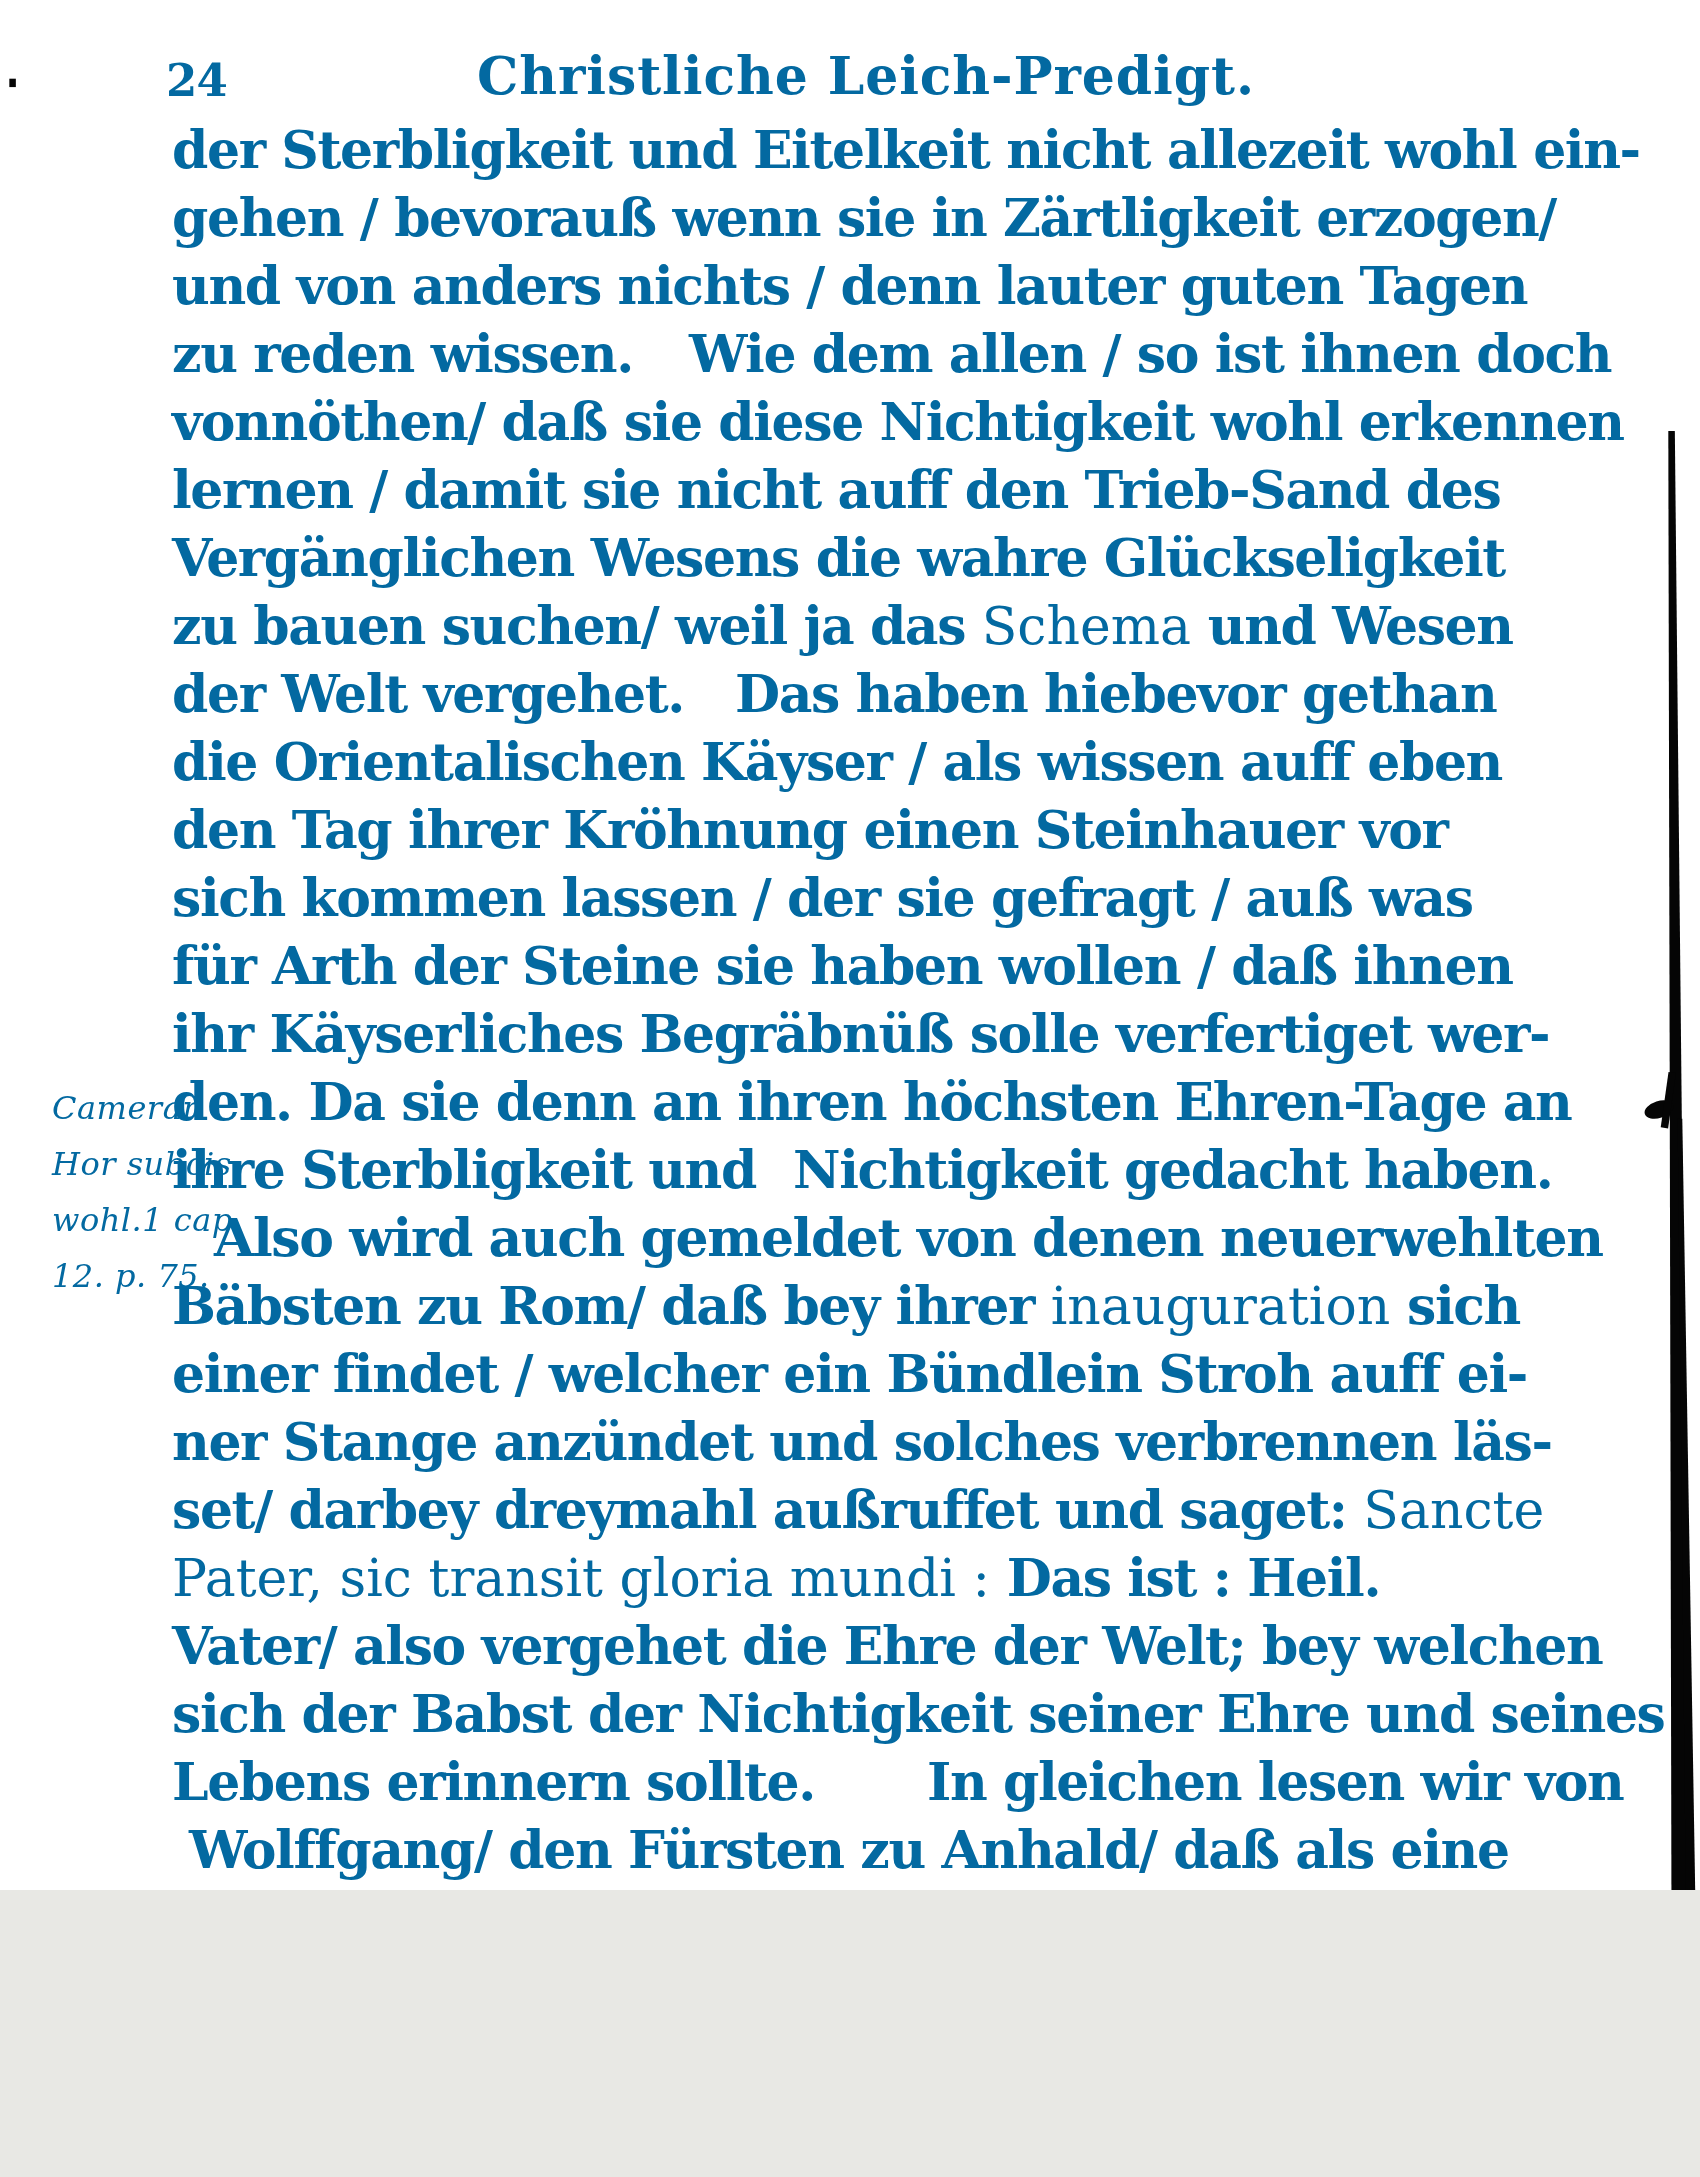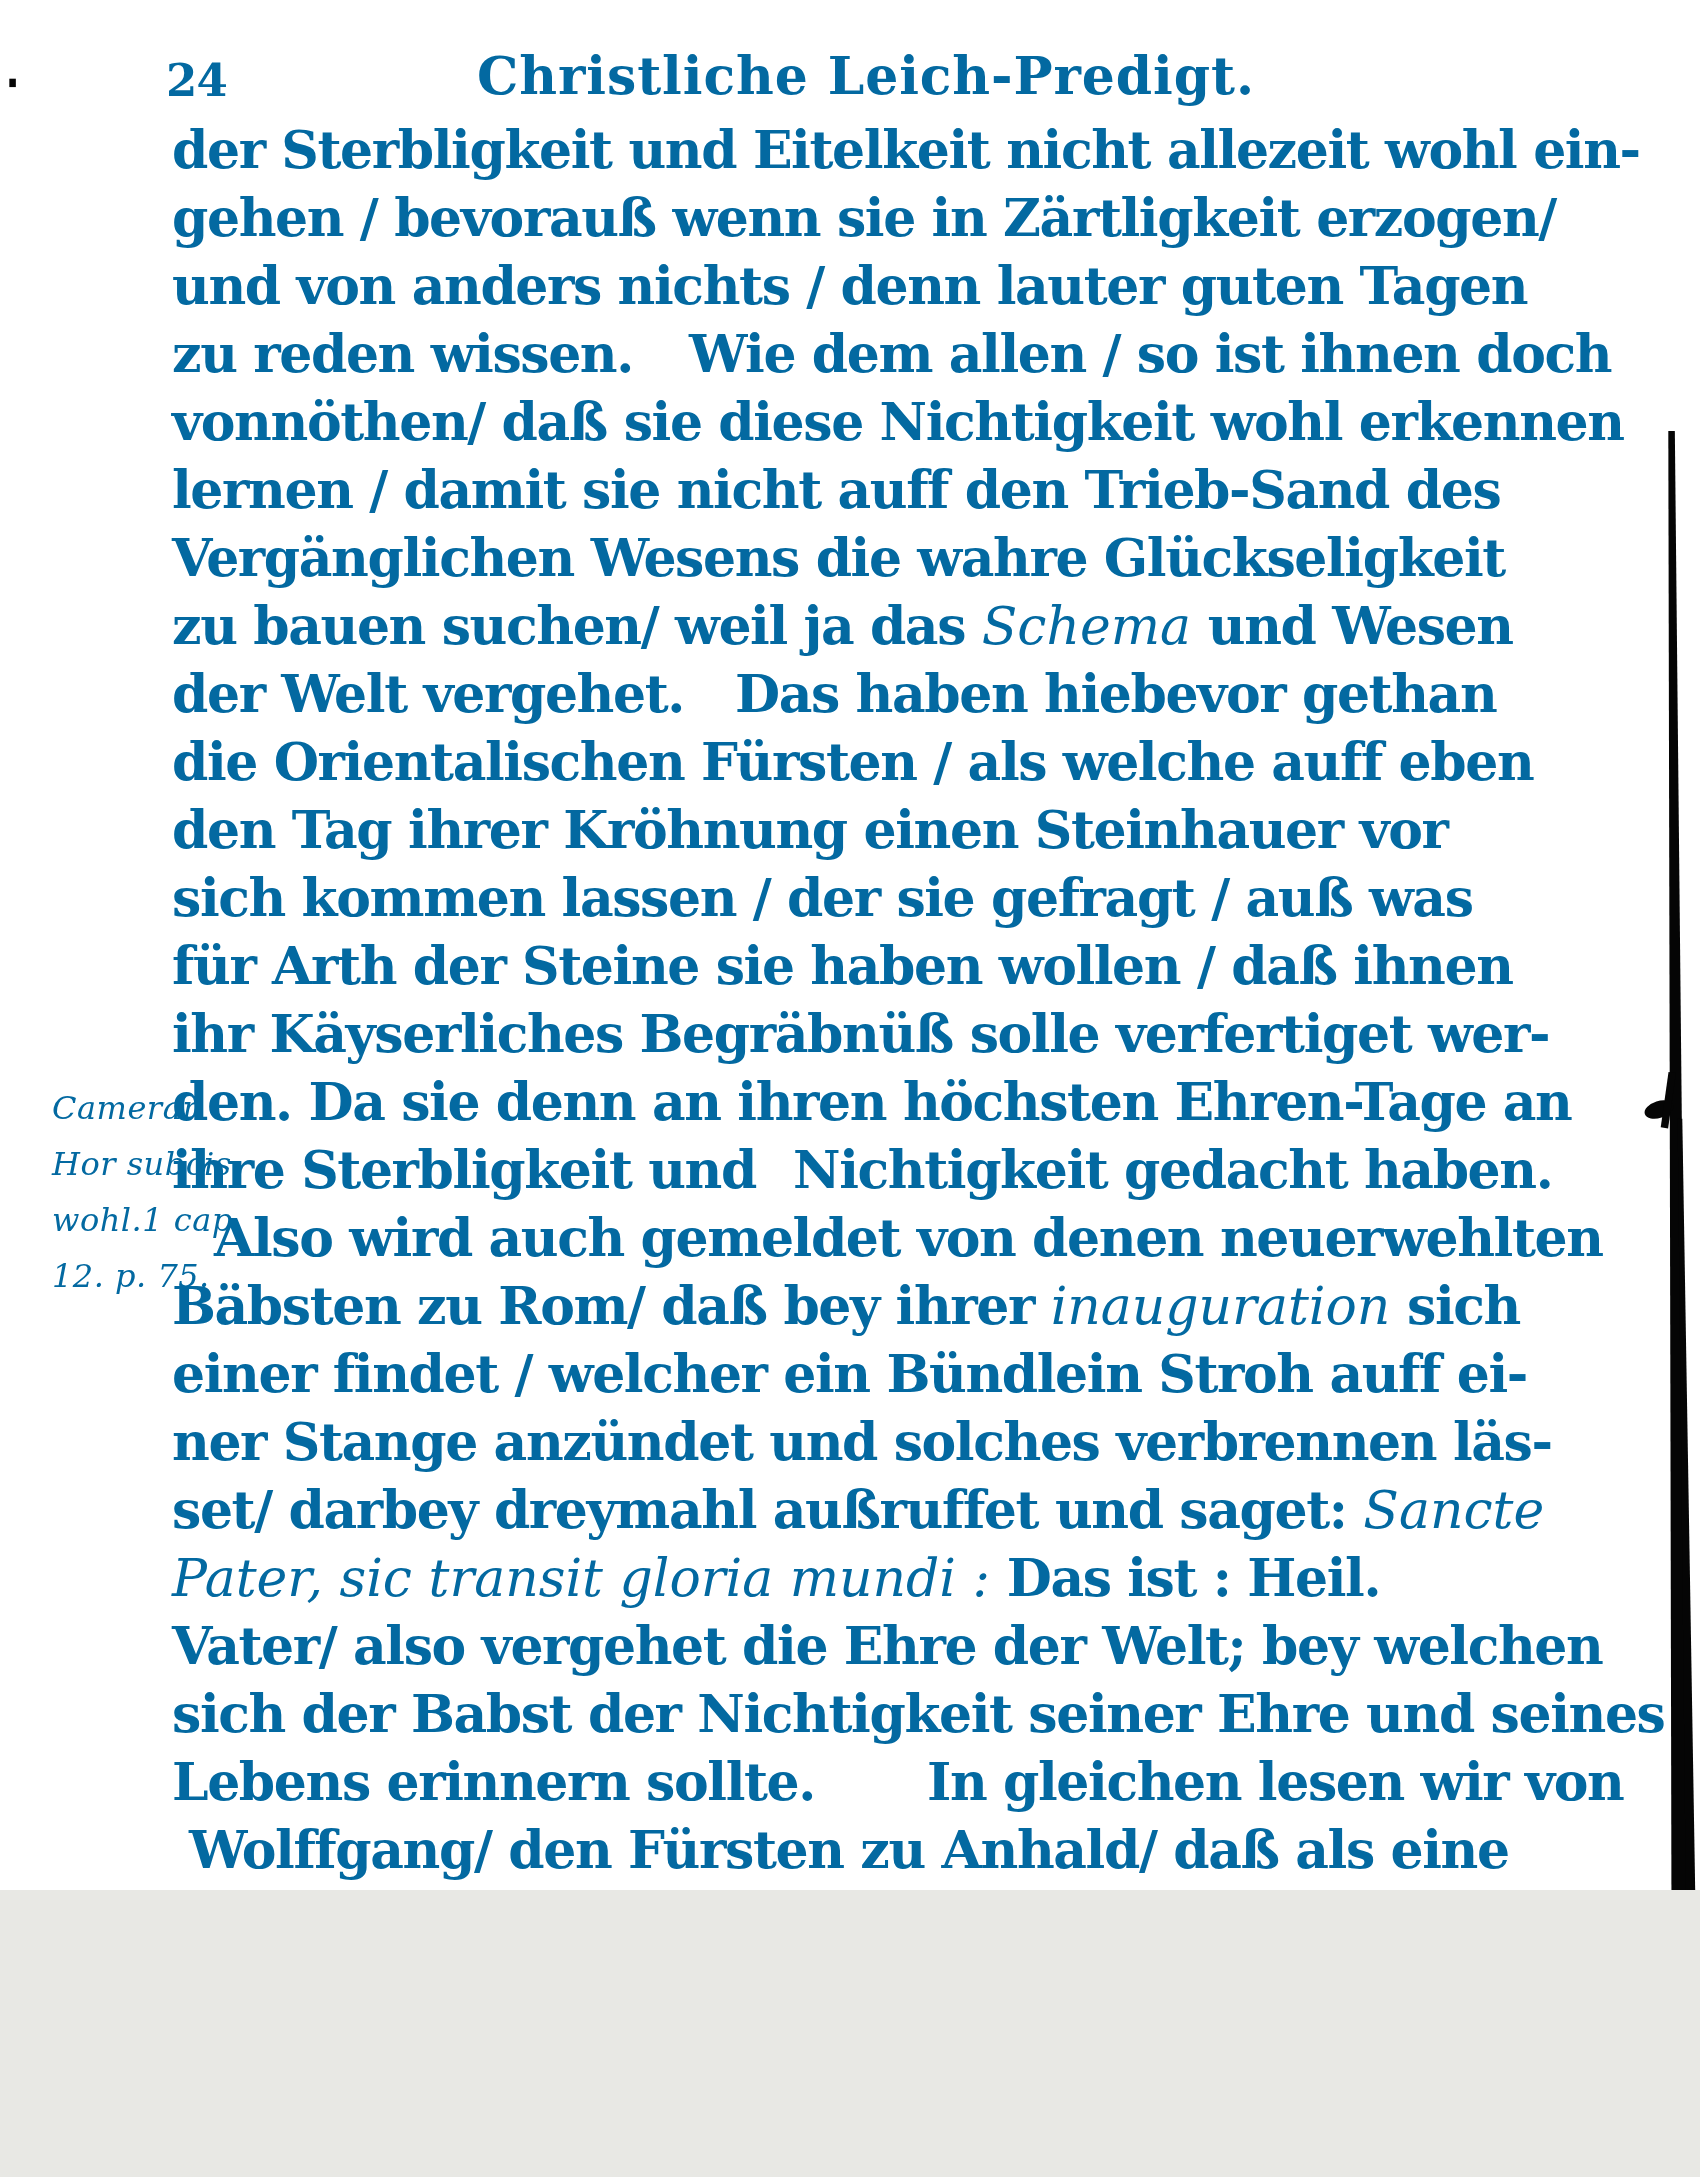--- a/index.html
+++ b/index.html
@@ -43,21 +43,21 @@
     font-size: 52px;
     font-weight: 700;
     letter-spacing: -1.4px;
     white-space: nowrap;
     text-align: justify;
     text-align-last: justify;
     overflow: visible;
   }
   .line::after { content: ""; display: inline-block; width: 100%; }
   .fraktur { font-family: "DejaVu Serif", serif; font-weight: 700; }
-  .roman   { font-family: "DejaVu Serif", serif; font-weight: 400; letter-spacing: 0; font-style: italic; }
+  .roman   { font-family: "DejaVu Serif", serif; font-weight: 400; letter-spacing: 0; }
   .gap { display: inline-block; height: 0.9px; }
   
   .margin-note {
     position: absolute;
     left: 52px;
     top: 1080px;
     width: 164px;
   }
   .margin-note .note-line {
     font-size: 32px;
@@ -106,21 +106,21 @@
   <div class="body-text">
       <div class="line"><span class="fraktur">der Sterbligkeit und Eitelkeit nicht allezeit wohl ein-</span></div>
       <div class="line"><span class="fraktur">gehen / bevorauß wenn sie in Zärtligkeit erzogen/</span></div>
       <div class="line"><span class="fraktur">und von anders nichts / denn lauter guten Tagen</span></div>
       <div class="line"><span class="fraktur">zu reden wissen.</span><span class="gap" style="width: 56px;"></span><span class="fraktur">Wie dem allen / so ist ihnen doch</span></div>
       <div class="line"><span class="fraktur">vonnöthen/ daß sie diese Nichtigkeit wohl erkennen</span></div>
       <div class="line"><span class="fraktur">lernen / damit sie nicht auff den Trieb-Sand des</span></div>
       <div class="line"><span class="fraktur">Vergänglichen Wesens die wahre Glückseligkeit</span></div>
       <div class="line"><span class="fraktur">zu bauen suchen/ weil ja das </span><span class="roman">Schema</span><span class="fraktur"> und Wesen</span></div>
       <div class="line"><span class="fraktur">der Welt vergehet.</span><span class="gap" style="width: 51px;"></span><span class="fraktur">Das haben hiebevor gethan</span></div>
-      <div class="line"><span class="fraktur">die Orientalischen Fürsten / als welche auff eben</span></div>
+      <div class="line"><span class="fraktur">die Orientalischen Käyser / als wissen auff eben</span></div>
       <div class="line"><span class="fraktur">den Tag ihrer Kröhnung einen Steinhauer vor</span></div>
       <div class="line"><span class="fraktur">sich kommen lassen / der sie gefragt / auß was</span></div>
       <div class="line"><span class="fraktur">für Arth der Steine sie haben wollen / daß ihnen</span></div>
       <div class="line"><span class="fraktur">ihr Käyserliches Begräbnüß solle verfertiget wer-</span></div>
       <div class="line"><span class="fraktur">den. Da sie denn an ihren höchsten Ehren-Tage an</span></div>
       <div class="line"><span class="fraktur">ihre Sterbligkeit und</span><span class="gap" style="width: 37px;"></span><span class="fraktur">Nichtigkeit gedacht haben.</span></div>
       <div class="line" style="padding-left: 42px;"><span class="fraktur">Also wird auch gemeldet von denen neuerwehlten</span></div>
       <div class="line"><span class="fraktur">Bäbsten zu Rom/ daß bey ihrer </span><span class="roman">inauguration</span><span class="fraktur"> sich</span></div>
       <div class="line"><span class="fraktur">einer findet / welcher ein Bündlein Stroh auff ei-</span></div>
       <div class="line"><span class="fraktur">ner Stange anzündet und solches verbrennen läs-</span></div>

